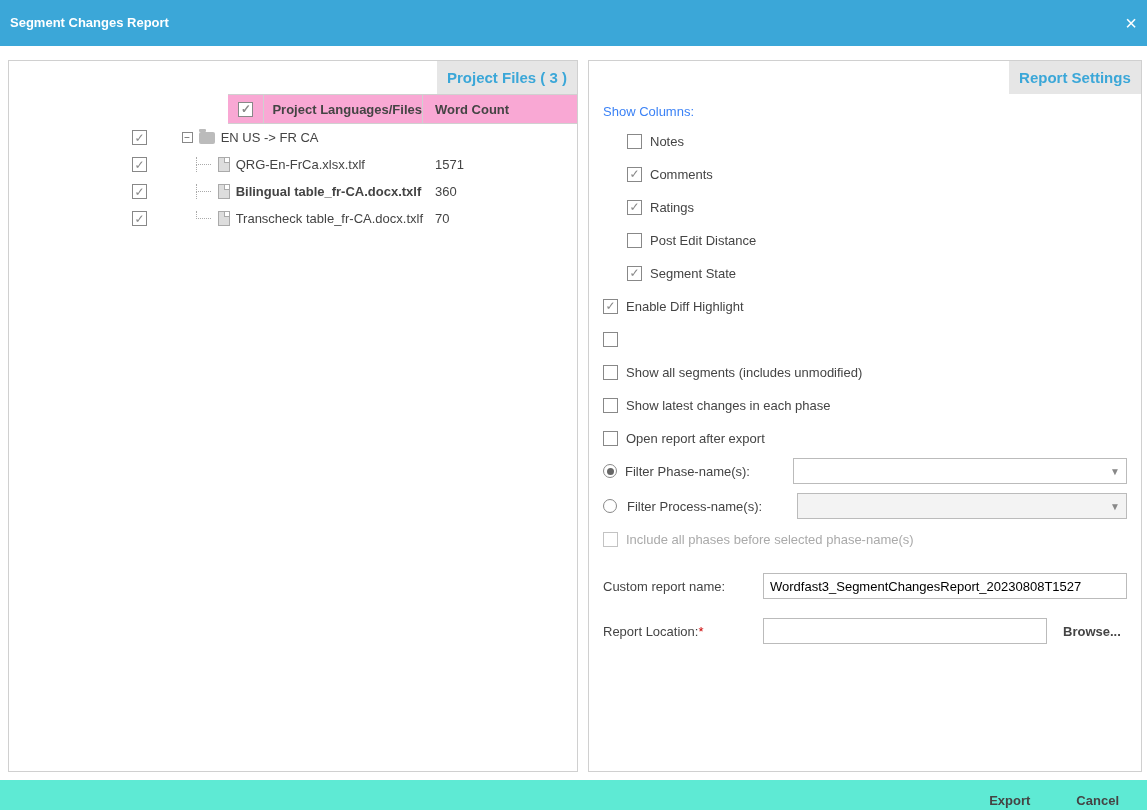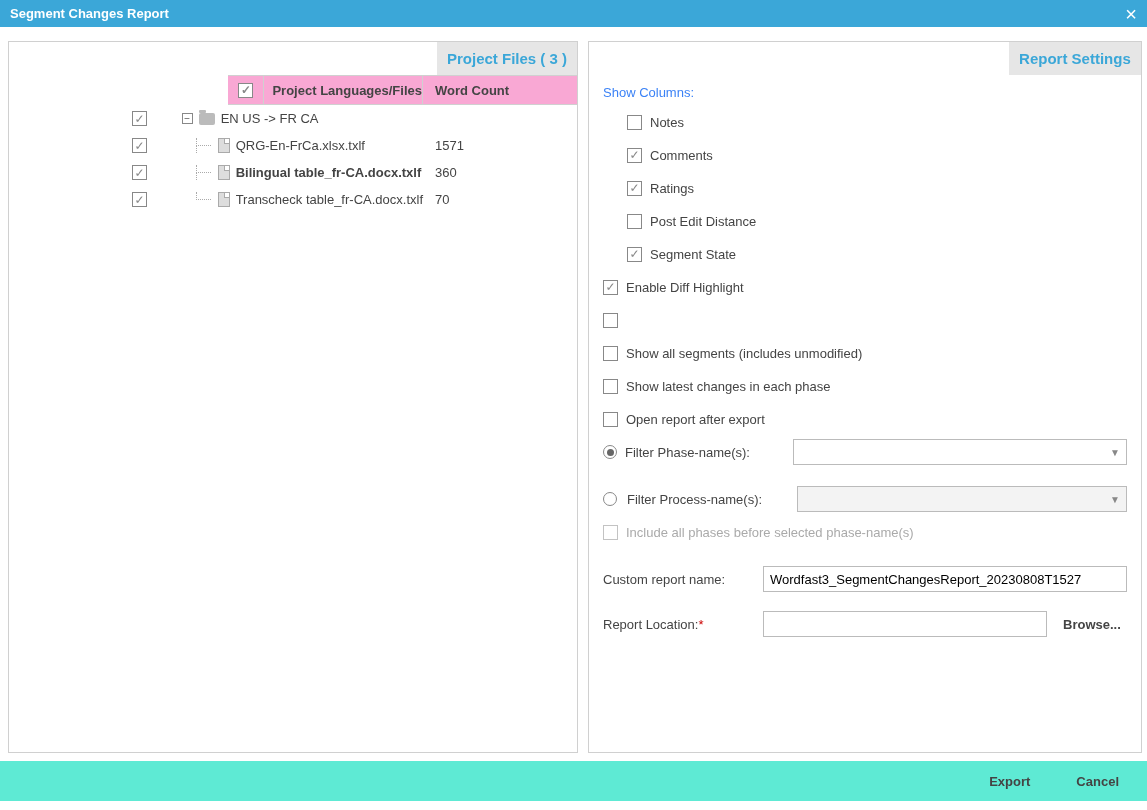--- a/index.html
+++ b/index.html
@@ -10,21 +10,21 @@
     background: #fff;
     width: 1147px;
     height: 810px;
     overflow: hidden;
   }
   .titlebar {
     background: #3ba7d8;
     color: #fff;
     font-weight: bold;
     padding: 0 10px;
-    height: 27px;
+    height: 46px;
     line-height: 34px;
     display: flex;
     justify-content: space-between;
     align-items: center;
   }
   .titlebar .close {
     font-size: 20px;
     cursor: pointer;
     font-weight: normal;
   }
@@ -290,21 +290,21 @@
         <span>Open report after export</span>
       </div>
 
       <div class="check-row" style="">
         <span class="radio checked"></span>
         <span style="flex:0 0 160px;">Filter Phase-name(s):</span>
         <span class="select-box">
             <span class="arrow">▼</span>
           </span>
       </div>
-      <div class="check-row" style="gap:10px; margin-top:14px;">
+      <div class="check-row" style="gap:10px; margin-top:2px;">
         <span class="radio"></span>
         <span style="flex:0 0 160px;">Filter Process-name(s):</span>
         <span class="select-box disabled">
             <span class="arrow">▼</span>
           </span>
       </div>
       <div class="check-row">
         <span class="chk disabled"></span>
         <span class="disabled-text">Include all phases before selected phase-name(s)</span>
       </div>

